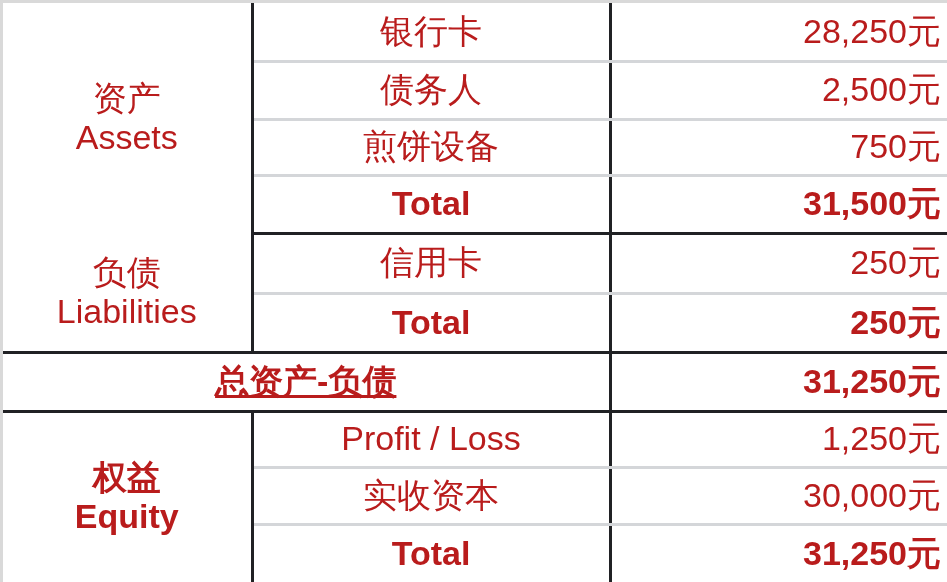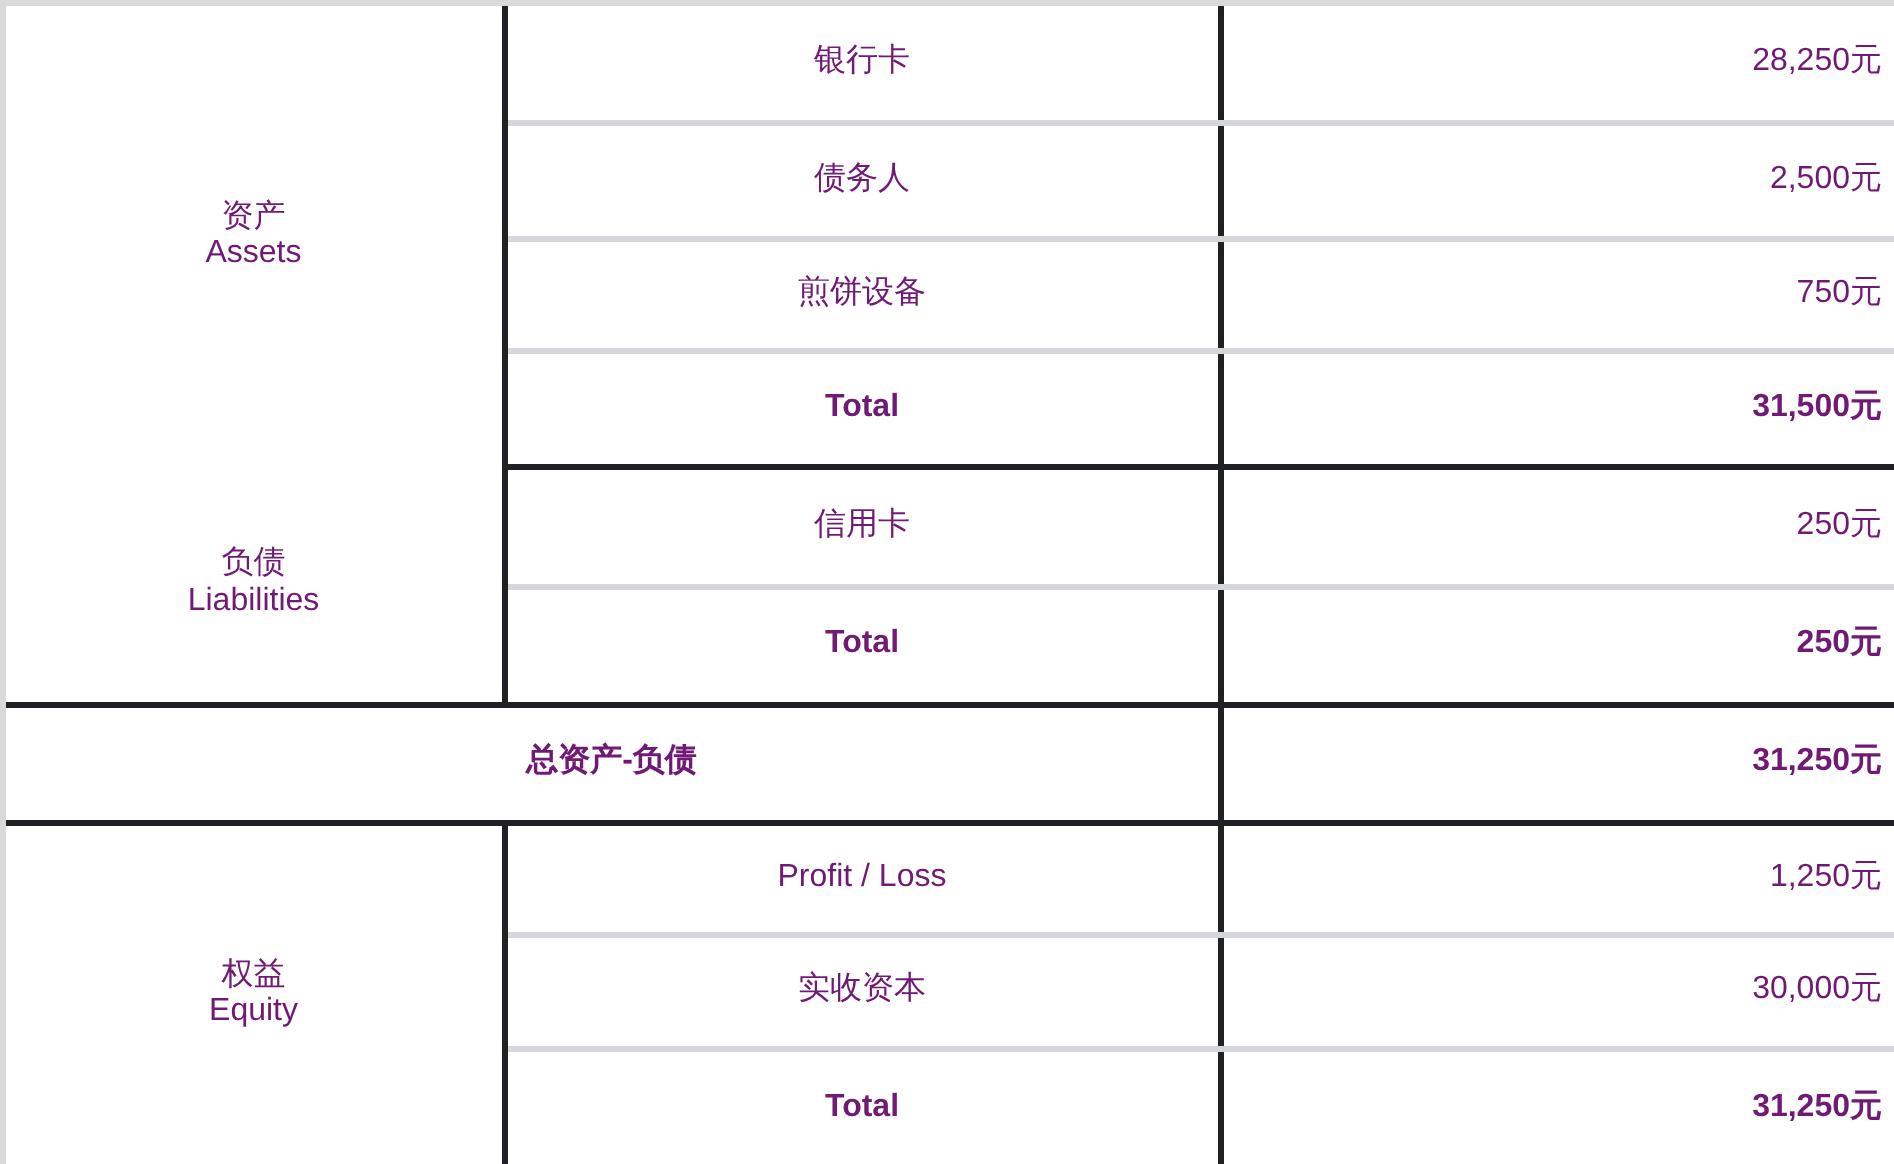--- a/index.html
+++ b/index.html
@@ -31,23 +31,23 @@
     border-collapse: collapse;
     table-layout: fixed;
     width: 944px;
     margin: 0;
     padding: 0;
   }
 
   table.balance td {
     padding: 0 0;
     vertical-align: middle;
-    font-size: 16px;
+    font-size: 34px;
     line-height: 1.15;
-    color: #701a75;
+    color: #b91c1c;
     background: #ffffff;
     box-sizing: border-box;
   }
 
   
   col.c-label { width: 249px; }
   col.c-name  { width: 358px; }
   col.c-value { width: 337px; }
 
   
@@ -121,26 +121,26 @@
         </td>
         <td class="name rule-light vsep-heavy" style="height:60px;text-align:center;">信用卡</td>
         <td class="value rule-light">250元</td>
       </tr>
       <tr>
         <td class="name bold rule-heavy vsep-heavy" style="height:59px;">Total</td>
         <td class="value bold rule-heavy">250元</td>
       </tr>
 
       <tr>
-        <td class="merged-title rule-heavy vsep-heavy" colspan="2" style="height:59px;">总资产-负债</td>
+        <td class="merged-title rule-heavy vsep-heavy" colspan="2" style="height:59px;text-decoration:underline;">总资产-负债</td>
         <td class="value bold rule-heavy">31,250元</td>
       </tr>
 
       <tr>
-        <td class="cat vsep-heavy rule-none" rowspan="3" style="height:56px;">
+        <td class="cat vsep-heavy rule-none" rowspan="3" style="height:56px;font-weight:bold;">
           <span class="cn">权益</span>
           <span class="en">Equity</span>
         </td>
         <td class="name rule-light vsep-heavy" style="height:56px;">Profit / Loss</td>
         <td class="value rule-light">1,250元</td>
       </tr>
       <tr>
         <td class="name rule-light vsep-heavy" style="height:57px;text-align:center;">实收资本</td>
         <td class="value rule-light">30,000元</td>
       </tr>

